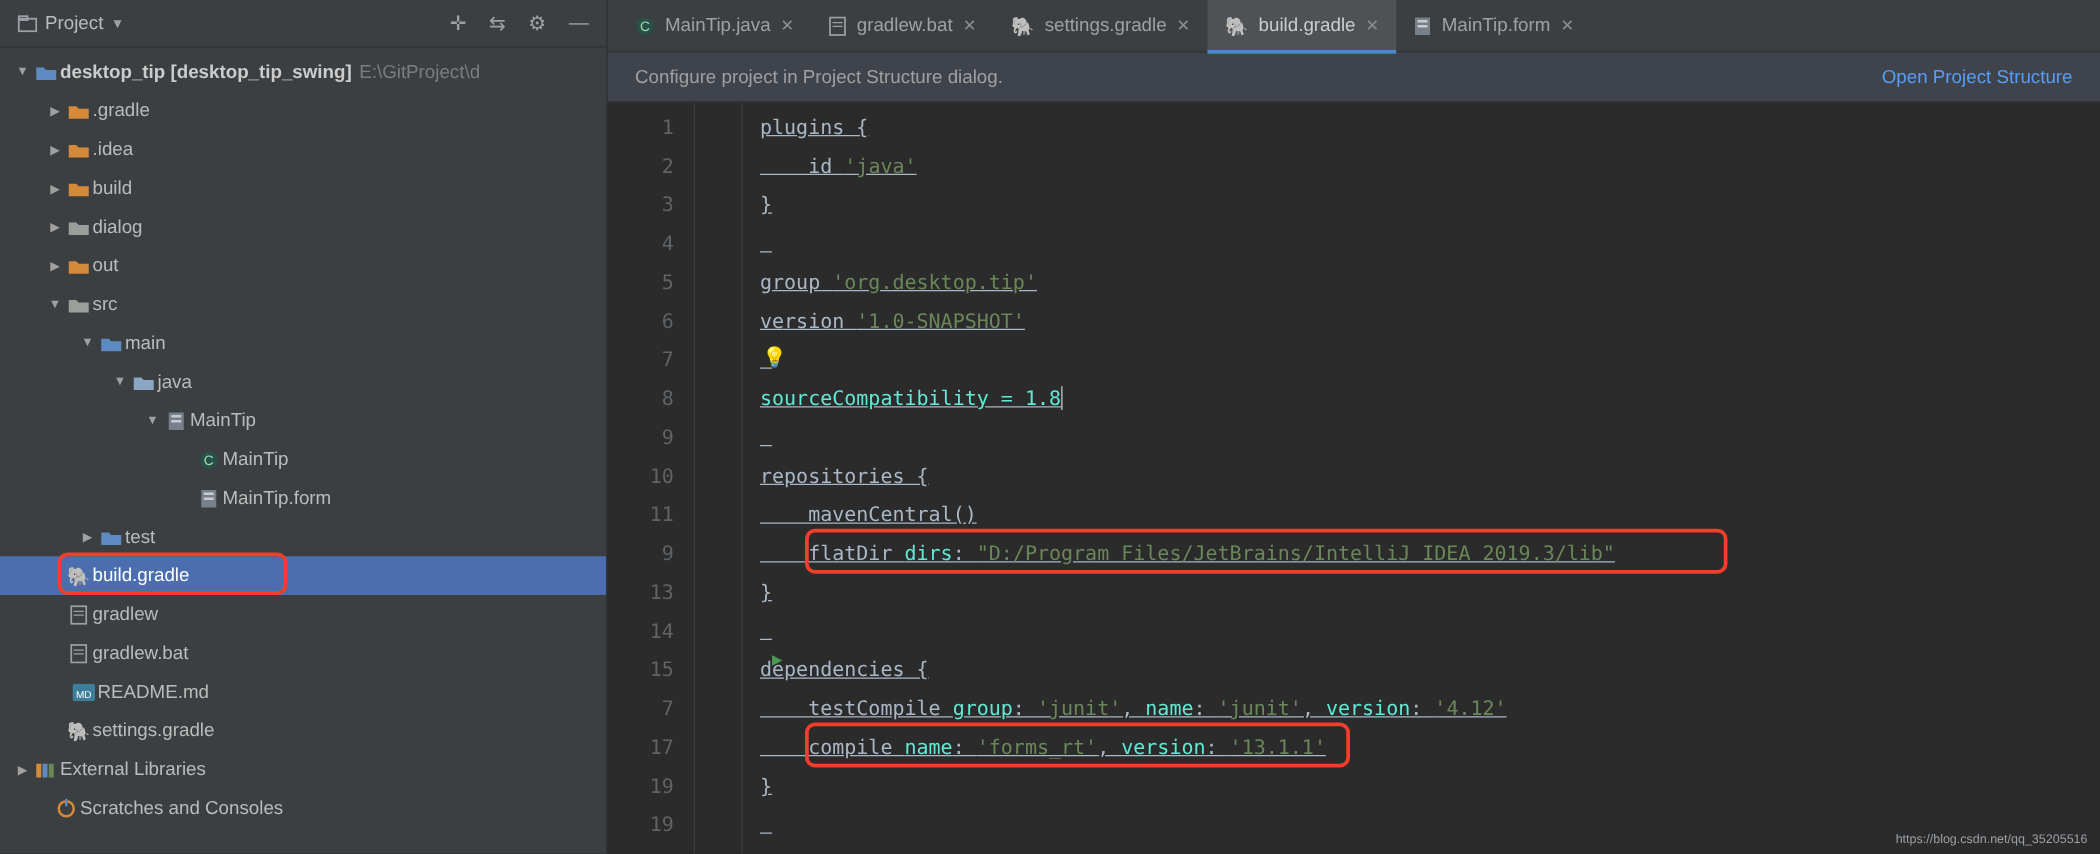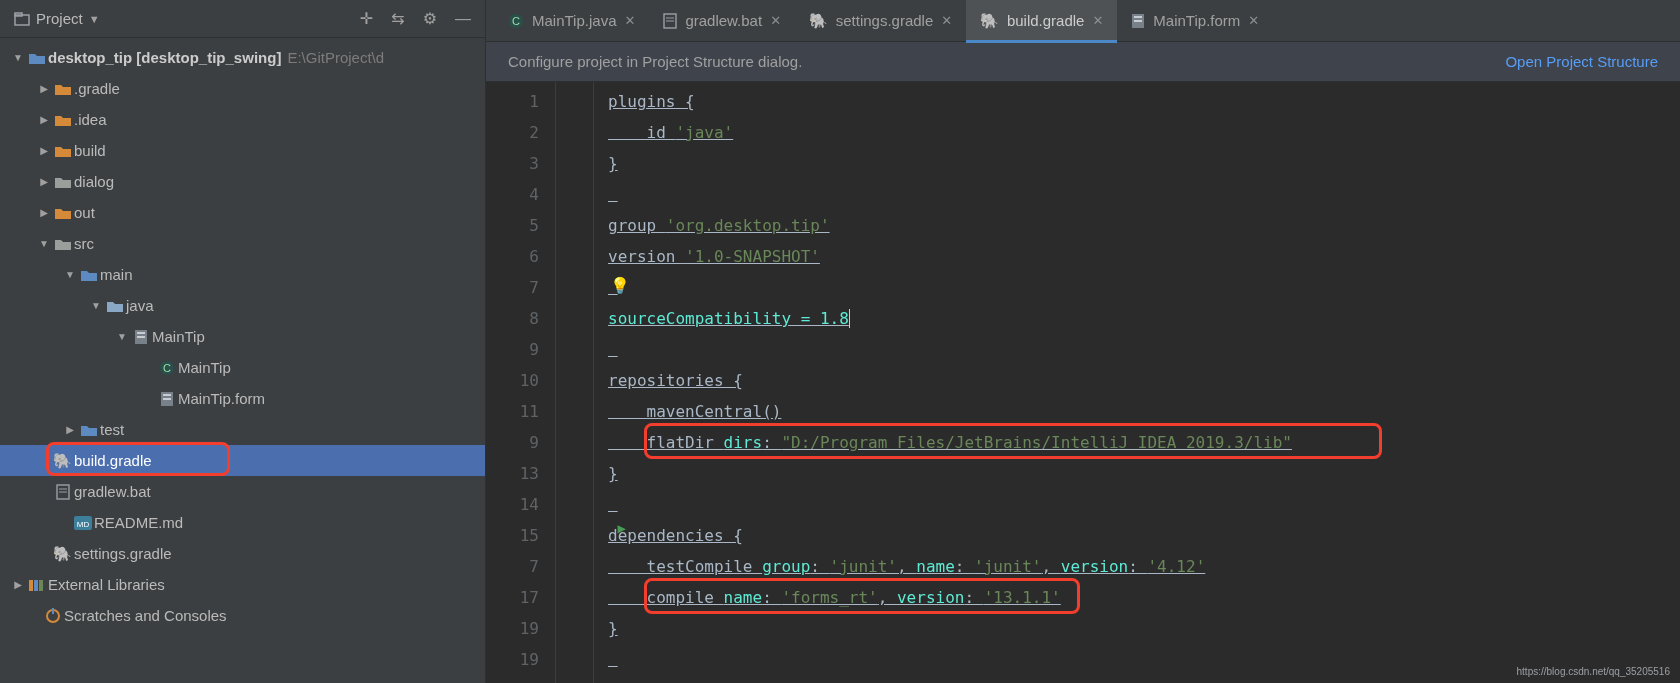--- a/index.html
+++ b/index.html
@@ -261,23 +261,35 @@
       <div class="tree-row " style="padding-left:36px">
 
        <span class="arrow"></span>
        <span class="icon">
           <svg width="14" height="16">
             <rect x="1" y="1" width="12" height="14" fill="none" stroke="#9aa0a6" stroke-width="1.4"></rect>
             <line x1="3" y1="5" x2="11" y2="5" stroke="#9aa0a6"></line>
             <line x1="3" y1="8" x2="11" y2="8" stroke="#9aa0a6"></line>
           </svg>
         </span>
+       <span class="name">gradlew</span>
+     </div>
+      <div class="tree-row " style="padding-left:36px">
+
+       <span class="arrow"></span>
+       <span class="icon">
+          <svg width="14" height="16">
+            <rect x="1" y="1" width="12" height="14" fill="none" stroke="#9aa0a6" stroke-width="1.4"></rect>
+            <line x1="3" y1="5" x2="11" y2="5" stroke="#9aa0a6"></line>
+            <line x1="3" y1="8" x2="11" y2="8" stroke="#9aa0a6"></line>
+          </svg>
+        </span>
        <span class="name">gradlew.bat</span>
      </div>
-      <div class="tree-row " style="padding-left:56px">
+      <div class="tree-row " style="padding-left:40px">
 
        <span class="arrow"></span>
        <span class="icon">
           <svg width="18" height="14">
             <rect width="18" height="14" rx="2" fill="#3d7e9a"></rect>
             <text x="9" y="11" text-anchor="middle" font-size="8" fill="#fff" font-family="Arial">MD</text>
           </svg>
         </span>
        <span class="name">README.md</span>
      </div>

